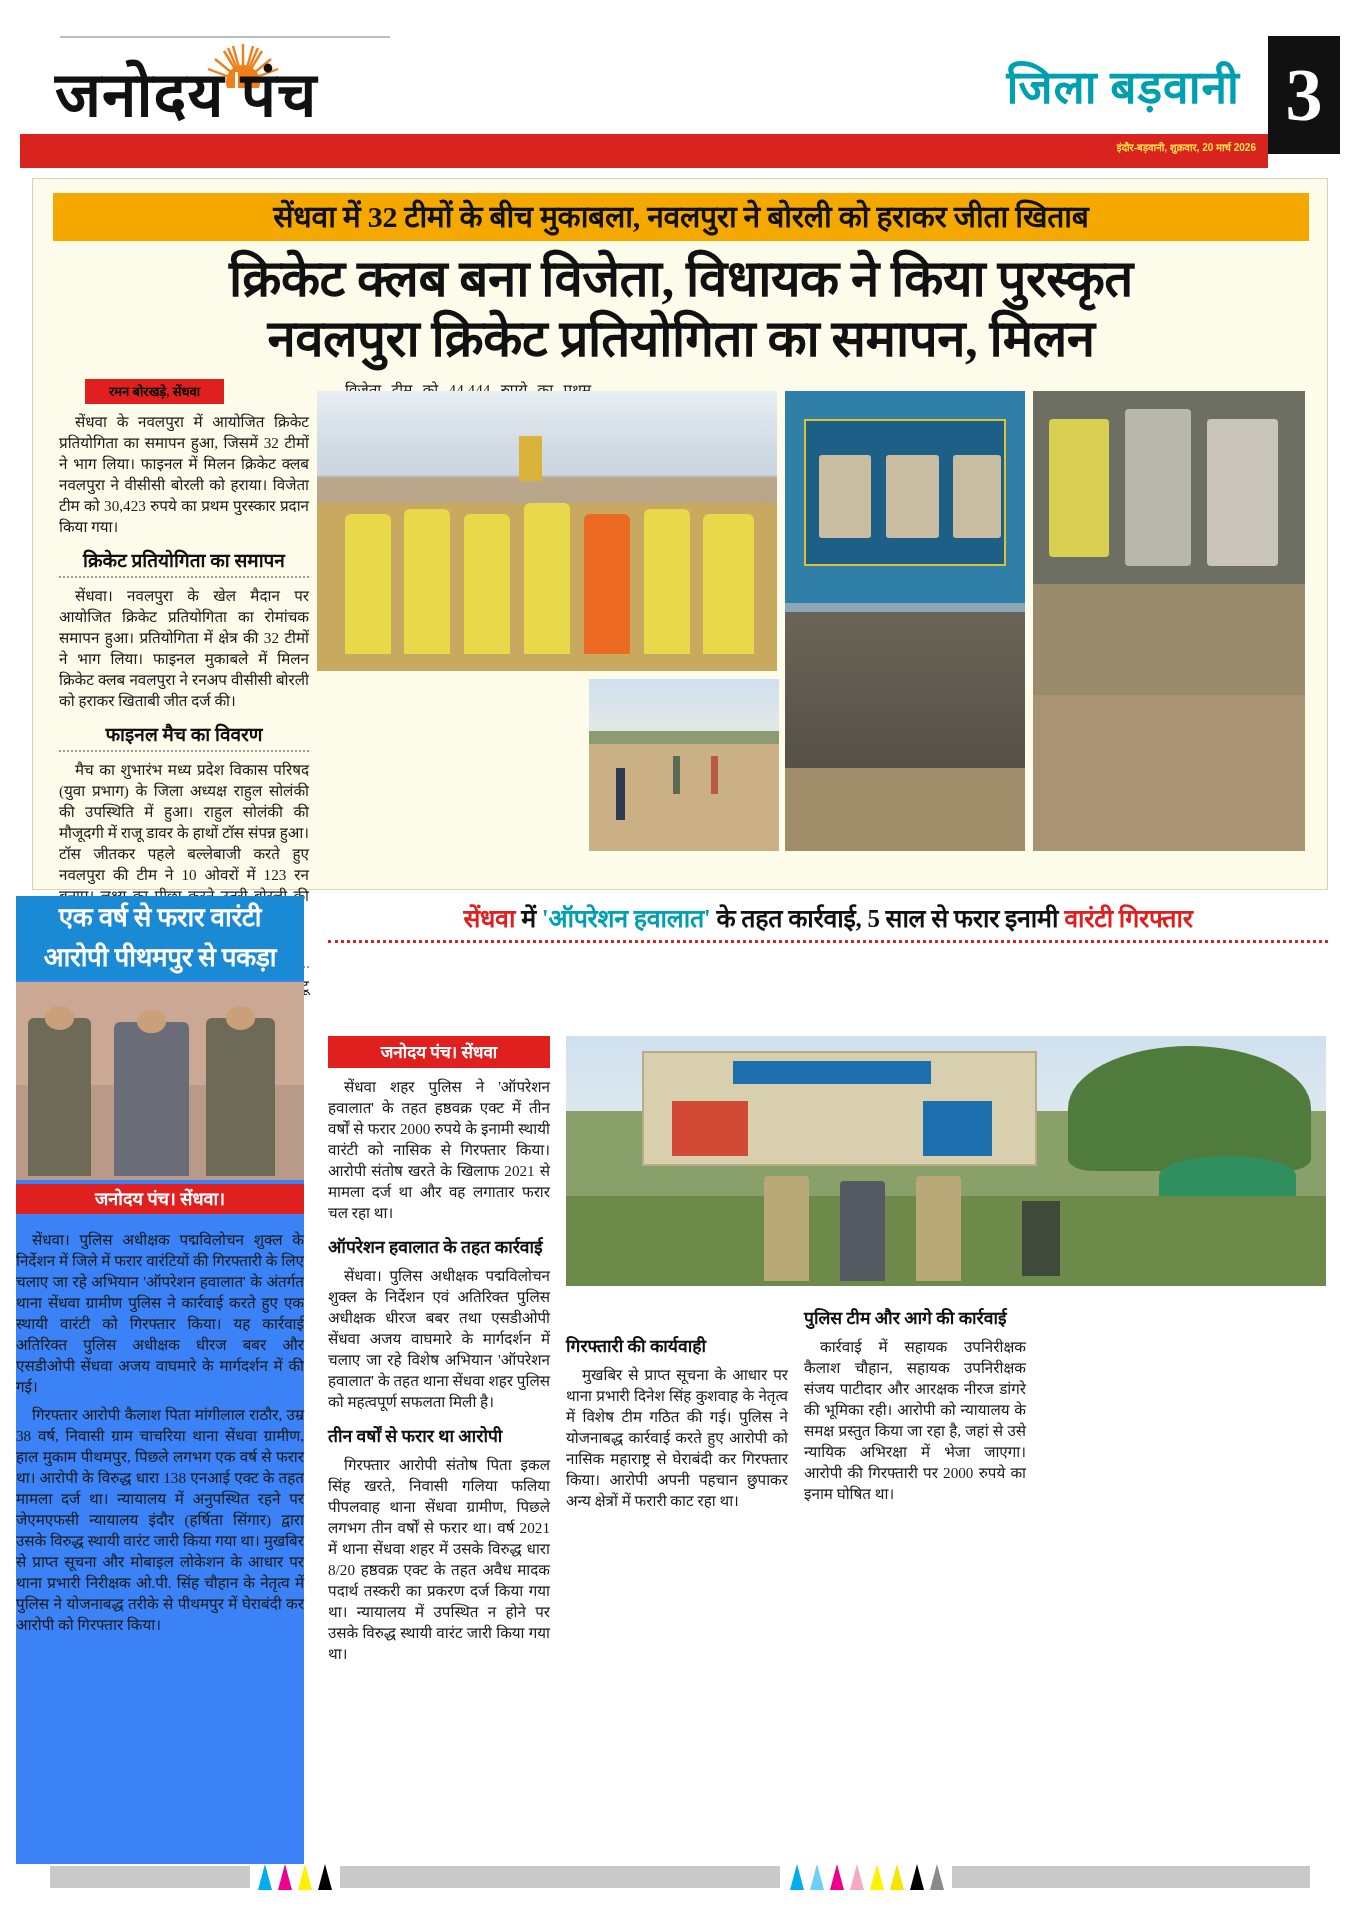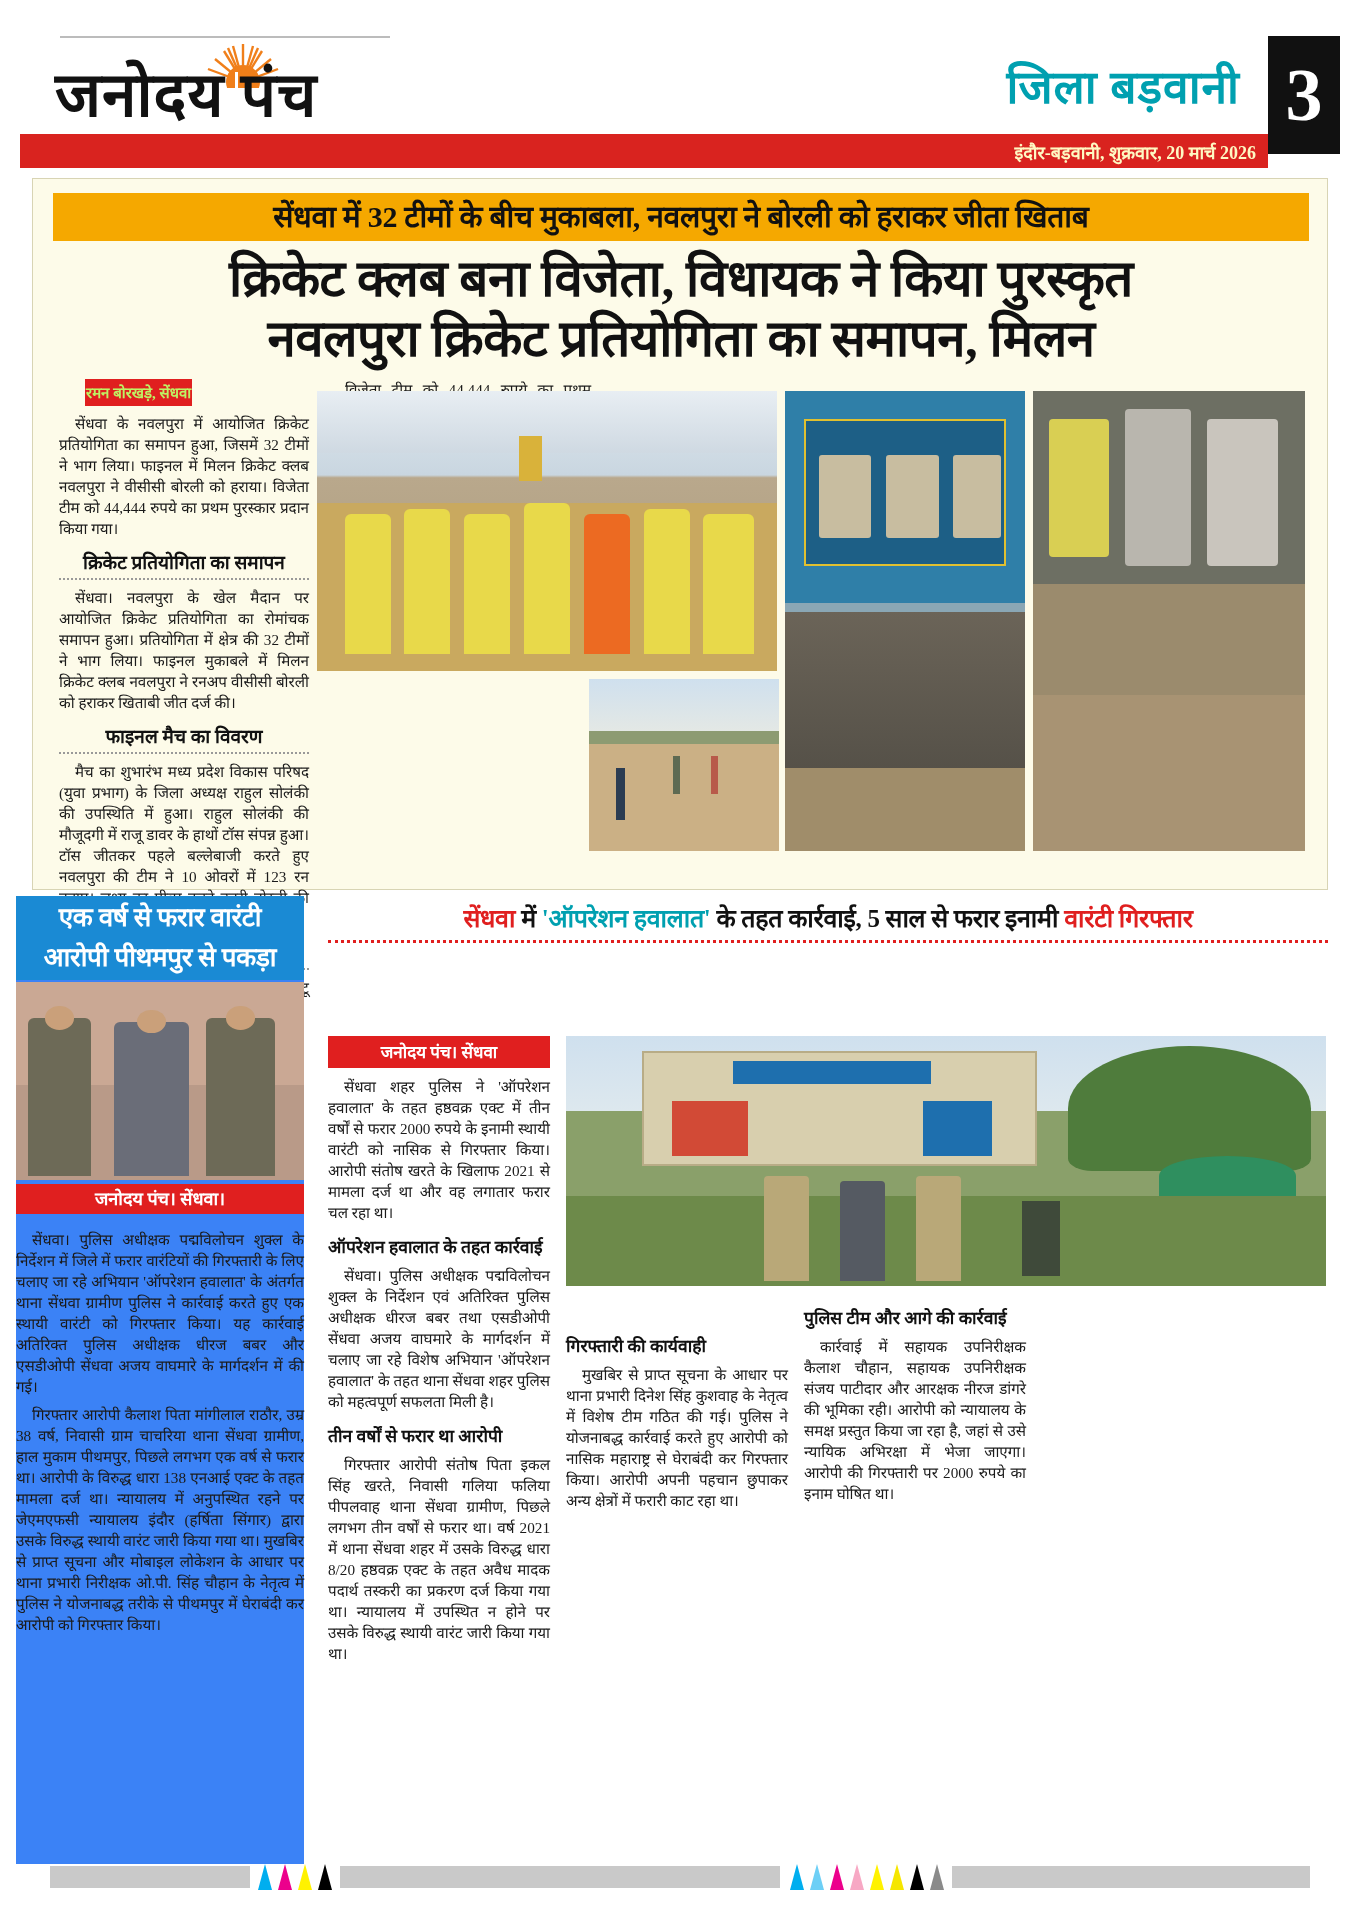--- a/index.html
+++ b/index.html
@@ -31,22 +31,22 @@
     position:absolute; right:20px; top:30px; width:72px; height:118px;
     background:#111; color:#fff;
     font-family:"Liberation Serif", serif; font-weight:bold;
     font-size:74px; line-height:118px; text-align:center;
   }
   .red-strip {
     position:absolute; left:20px; top:128px; width:1248px; height:34px; background:#d9231f;
   }
   .red-strip .dateline {
     position:absolute; right:12px; top:6px;
-    color:#fef9c3; font-size:18px; font-weight:bold;
-    font-family:Liberation Serif, serif;
+    color:#fde047; font-size:10px; font-weight:bold;
+    font-family:Liberation Sans, sans-serif;
   }
 
   
   .art1 {
     position:absolute; left:32px; top:178px; width:1296px; height:712px;
     background:#fdfbe9; border:1px solid #d8d4b4;
   }
   .kicker {
     position:absolute; left:20px; top:14px; width:1256px; height:48px;
     background:#f5a800; color:#111;
@@ -57,23 +57,23 @@
   .headline1 {
     position:absolute; left:24px; top:70px; width:1248px;
     font-family:"Liberation Serif", serif; font-weight:bold;
     font-size:51px; line-height:60px; color:#111; text-align:center;
     letter-spacing:-0.5px;
   }
 
   
   .a1-col1 { position:absolute; left:26px; top:200px; width:250px; }
   .byline-red {
-    display:inline-block; background:#e01f1f; color:#bef264;
-    font-family:"Liberation Serif", serif; font-weight:bold;
-    font-size:15px; padding:3px 1px 4px; margin-left:26px;
+    display:inline-block; background:#e01f1f; color:#000000;
+    font-family:"Liberation Serif", serif; font-weight:bold;
+    font-size:13px; padding:3px 24px 4px; margin-left:26px;
   }
   .body-txt {
     font-family:"Liberation Serif", serif;
     font-size:15.2px; line-height:21px; color:#1a1a1a;
     text-align:justify; margin-top:7px;
   }
   .body-txt.indent { text-indent:16px; }
   .subhead {
     font-family:"Liberation Serif", serif; font-weight:bold;
     font-size:19px; color:#111; text-align:center; margin-top:10px;
@@ -181,21 +181,21 @@
 
     <div class="kicker">सेंधवा में 32 टीमों के बीच मुकाबला, नवलपुरा ने बोरली को हराकर जीता खिताब</div>
 
     <div class="headline1">
       <div>क्रिकेट क्लब बना विजेता, विधायक ने किया पुरस्कृत</div>
       <div>नवलपुरा क्रिकेट प्रतियोगिता का समापन, मिलन</div>
     </div>
 
     <div class="a1-col1">
       <div class="byline-red">रमन बोरखड़े, सेंधवा</div>
-      <div class="body-txt indent">सेंधवा के नवलपुरा में आयोजित क्रिकेट प्रतियोगिता का समापन हुआ, जिसमें 32 टीमों ने भाग लिया। फाइनल में मिलन क्रिकेट क्लब नवलपुरा ने वीसीसी बोरली को हराया। विजेता टीम को 44,444 रुपये का प्रथम पुरस्कार प्रदान किया गया।</div>
+      <div class="body-txt indent">सेंधवा के नवलपुरा में आयोजित क्रिकेट प्रतियोगिता का समापन हुआ, जिसमें 32 टीमों ने भाग लिया। फाइनल में मिलन क्रिकेट क्लब नवलपुरा ने वीसीसी बोरली को हराया। विजेता टीम को 30,423 रुपये का प्रथम पुरस्कार प्रदान किया गया।</div>
 
       <div class="subhead">क्रिकेट प्रतियोगिता का समापन</div>
       <div class="dots"></div>
       <div class="body-txt indent">सेंधवा। नवलपुरा के खेल मैदान पर आयोजित क्रिकेट प्रतियोगिता का रोमांचक समापन हुआ। प्रतियोगिता में क्षेत्र की 32 टीमों ने भाग लिया। फाइनल मुकाबले में मिलन क्रिकेट क्लब नवलपुरा ने रनअप वीसीसी बोरली को हराकर खिताबी जीत दर्ज की।</div>
 
       <div class="subhead">फाइनल मैच का विवरण</div>
       <div class="dots"></div>
       <div class="body-txt indent">मैच का शुभारंभ मध्य प्रदेश विकास परिषद (युवा प्रभाग) के जिला अध्यक्ष राहुल सोलंकी की उपस्थिति में हुआ। राहुल सोलंकी की मौजूदगी में राजू डावर के हाथों टॉस संपन्न हुआ। टॉस जीतकर पहले बल्लेबाजी करते हुए नवलपुरा की टीम ने 10 ओवरों में 123 रन बनाए। लक्ष्य का पीछा करने उतरी बोरली की टीम लगभग 90 रनों पर ऑलआउट हो गई।</div>
 
       <div class="subhead">पुरस्कार वितरण समारोह</div>

